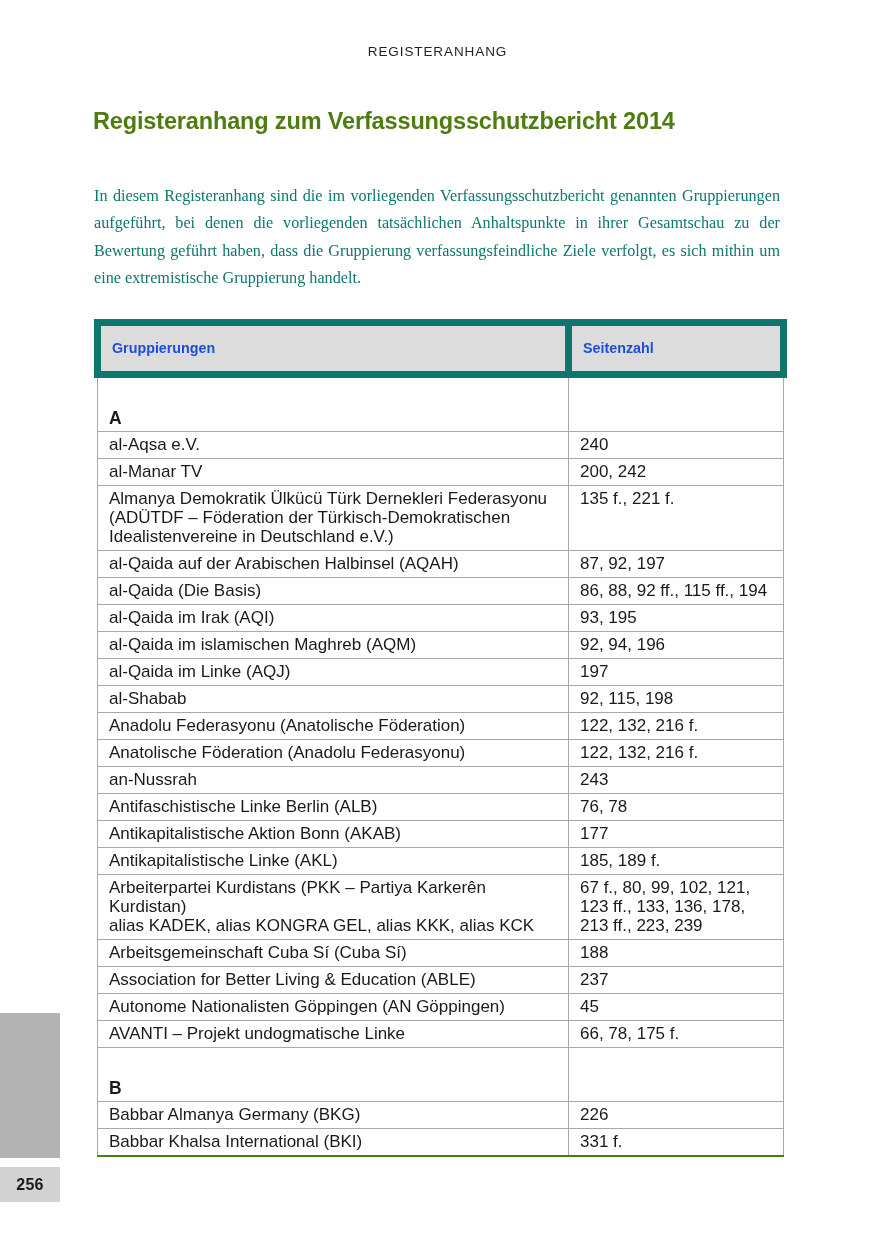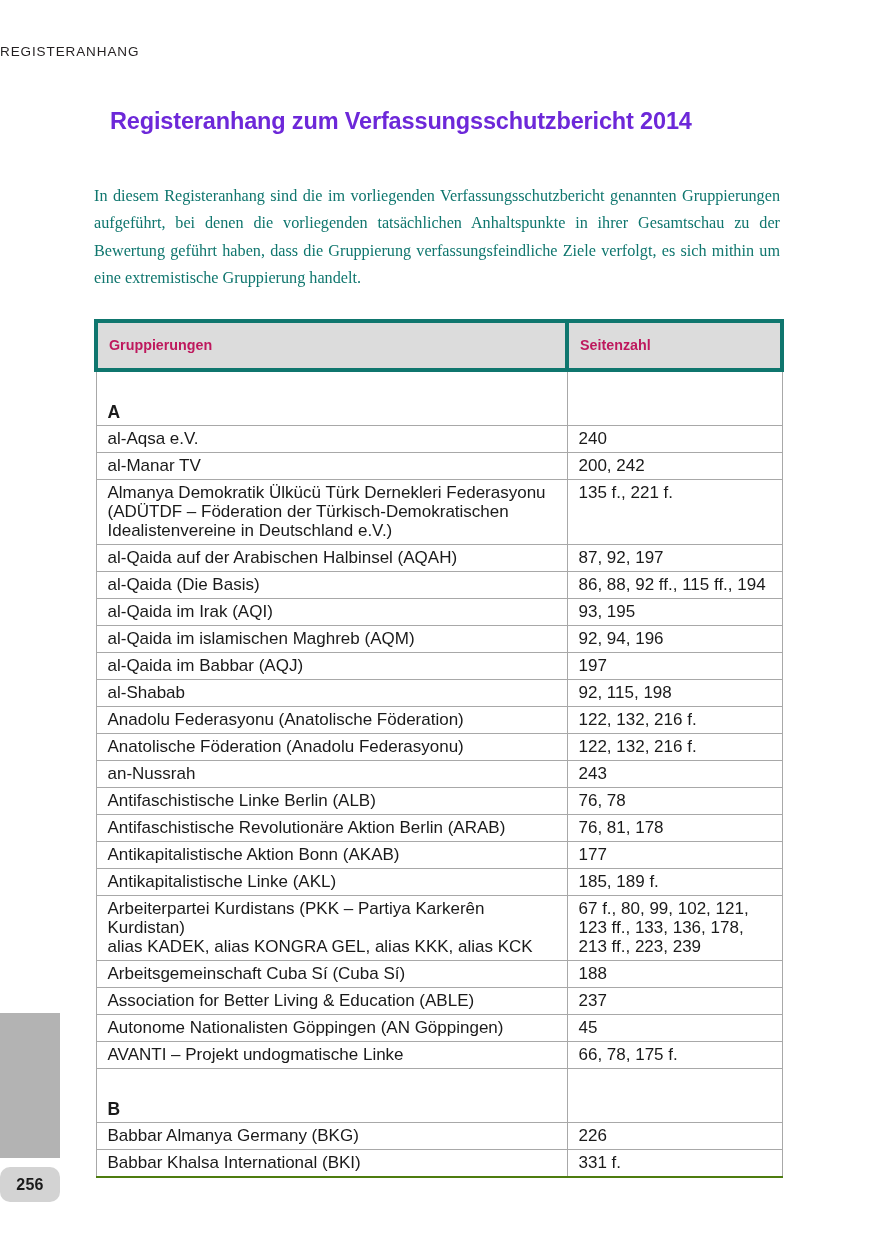--- a/index.html
+++ b/index.html
@@ -15,21 +15,21 @@
     position: relative;
     overflow: hidden;
   }
 
   
   .running-head {
     position: absolute;
     top: 44px;
     left: 0;
     width: 875px;
-    text-align: left;
+    text-align: center;
     font-family: "Liberation Sans", sans-serif;
     font-size: 13.5px;
     letter-spacing: 0.9px;
     color: #231f20;
   }
 
   
   .page-tab-dark {
     position: absolute;
     left: 0;
@@ -41,21 +41,20 @@
   .page-tab-light {
     position: absolute;
     left: 0;
     top: 1167px;
     width: 60px;
     height: 35px;
     background: #d3d3d3;
     display: flex;
     align-items: center;
     justify-content: center;
-    border-radius: 10px;
   }
   .page-tab-light span {
     font-family: "Liberation Sans", sans-serif;
     font-weight: bold;
     font-size: 16px;
     color: #1a1a1a;
     letter-spacing: 0.3px;
   }
 
   
@@ -64,27 +63,27 @@
     left: 93px;
     top: 0;
     width: 688px;
   }
 
   h1.doc-title {
     margin: 0;
     padding: 0;
     position: absolute;
     top: 108px;
-    left: 17px;
+    left: 0;
     width: 688px;
     font-family: "Liberation Sans", sans-serif;
     font-weight: bold;
     font-size: 23.5px;
     letter-spacing: -0.15px;
-    color: #6d28d9;
+    color: #4d7c0f;
   }
 
   .intro {
     position: absolute;
     top: 167px;
     left: 1px;
     width: 686px;
     font-family: "Liberation Serif", serif;
     font-size: 16.2px;
     line-height: 27.3px;
@@ -100,28 +99,28 @@
     width: 686px;
     border-collapse: collapse;
     table-layout: fixed;
     font-family: "Liberation Sans", sans-serif;
   }
   .index-table col.c-name { width: 471px; }
   .index-table col.c-page { width: 215px; }
 
   .index-table thead th {
     background: #dcdcdc;
-    border: 4px solid #0f766e;
+    border: 7px solid #0f766e;
     font-weight: bold;
     font-size: 14.3px;
     text-align: left;
     padding: 10px 11px 11px 11px;
     height: 24px;
     vertical-align: middle;
-    color: #be185d;
+    color: #1d4ed8;
   }
 
   .index-table td {
     border-left: 1px solid #a8a8a8;
     border-right: 1px solid #a8a8a8;
     border-bottom: 1px solid #a8a8a8;
     font-size: 17px;
     line-height: 19px;
     padding: 3px 11px 4px 11px;
     vertical-align: top;
@@ -229,21 +228,21 @@
         <tr class="entry-row">
           <td>
             <span class="cell-line">al-Qaida im islamischen Maghreb (AQM)</span>
           </td>
           <td>
             <span class="cell-line">92, 94, 196</span>
           </td>
         </tr>
         <tr class="entry-row">
           <td>
-            <span class="cell-line">al-Qaida im Babbar (AQJ)</span>
+            <span class="cell-line">al-Qaida im Linke (AQJ)</span>
           </td>
           <td>
             <span class="cell-line">197</span>
           </td>
         </tr>
         <tr class="entry-row">
           <td>
             <span class="cell-line">al-Shabab</span>
           </td>
           <td>
@@ -273,28 +272,20 @@
           <td>
             <span class="cell-line">243</span>
           </td>
         </tr>
         <tr class="entry-row">
           <td>
             <span class="cell-line">Antifaschistische Linke Berlin (ALB)</span>
           </td>
           <td>
             <span class="cell-line">76, 78</span>
-          </td>
-        </tr>
-        <tr class="entry-row">
-          <td>
-            <span class="cell-line">Antifaschistische Revolutionäre Aktion Berlin (ARAB)</span>
-          </td>
-          <td>
-            <span class="cell-line">76, 81, 178</span>
           </td>
         </tr>
         <tr class="entry-row">
           <td>
             <span class="cell-line">Antikapitalistische Aktion Bonn (AKAB)</span>
           </td>
           <td>
             <span class="cell-line">177</span>
           </td>
         </tr>

